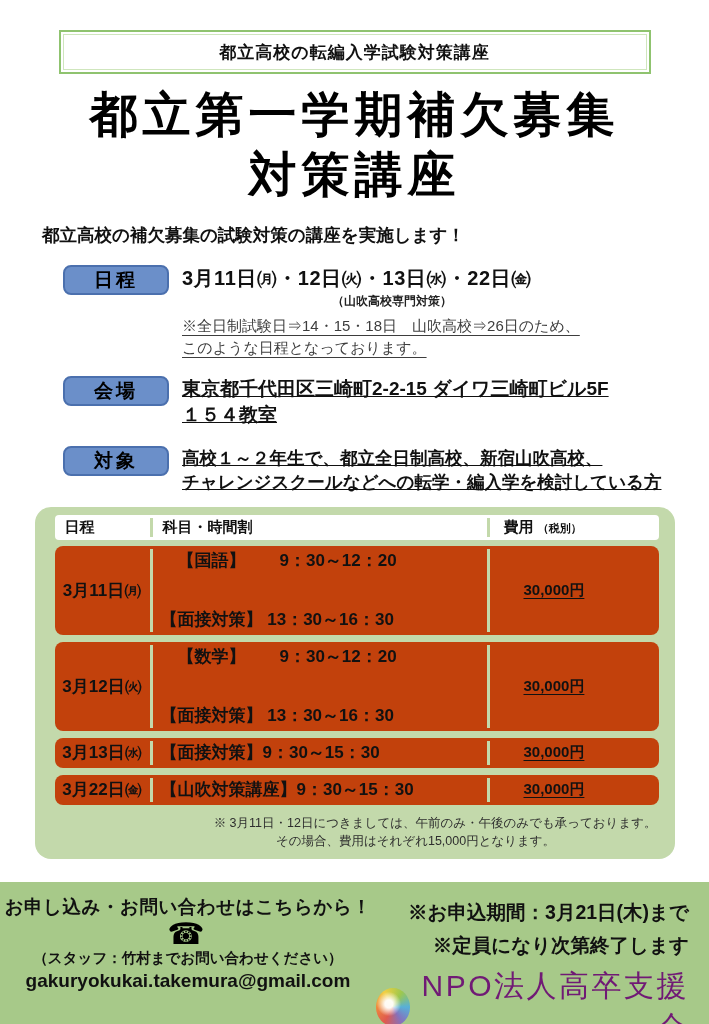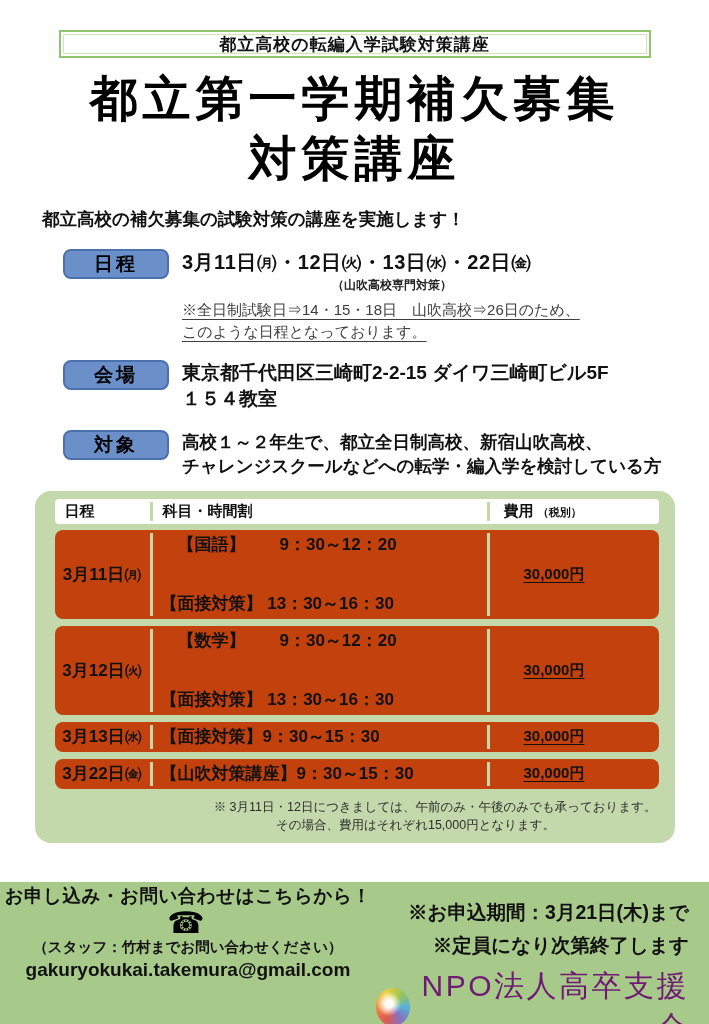--- a/index.html
+++ b/index.html
@@ -3,21 +3,21 @@
 <meta charset="utf-8">
 <style>
   * { margin:0; padding:0; box-sizing:border-box; }
   body { background:#e9e9e9; font-family:"Liberation Sans", sans-serif; }
   .page{
     width:709px; height:1024px; background:#ffffff; position:relative;
     margin:0 auto; overflow:hidden; color:#111;
   }
   
   .banner{
-    width:592px; height:28px; margin:30px auto 0; border:2px solid #8fc36f;
+    width:592px; height:44px; margin:30px auto 0; border:2px solid #8fc36f;
     outline:1px solid #cfe6bd; outline-offset:-5px;
     display:flex; align-items:center; justify-content:center;
   }
   .banner span{ font-size:17px; font-weight:700; letter-spacing:1px; }
   
   .title{
     margin-top:10px; text-align:center; font-family:"DejaVu Serif", serif;
     font-weight:700; font-size:48px; line-height:1.26; letter-spacing:5px; color:#000;
   }
   .title .tline{ display:block; }
@@ -30,21 +30,21 @@
     width:106px; min-width:106px; height:30px; margin-right:13px;
     background:#6b8fc9; border:2.5px solid #4b70ae; border-radius:8px;
     display:flex; align-items:center; justify-content:center;
   }
   .label-badge span{ font-size:19px; font-weight:700; letter-spacing:3px; color:#000; }
   .info-content{ flex:1; }
   .dates-line{ font-size:20px; font-weight:700; letter-spacing:.5px; }
   .dates-sub{ font-size:12px; font-weight:600; margin:1px 0 0 150px; color:#222; }
   .sched-note{ margin-top:5px; font-size:15px; color:#3d3d3d; line-height:1.45; }
   .sched-note div{ text-decoration:underline; text-underline-offset:4px; width:fit-content; }
-  .venue-line, .target-line{ font-size:19px; font-weight:700; line-height:1.35; }
+  .venue-line, .target-line{ font-size:19px; font-weight:700; line-height:1.35;text-decoration:underline; }
   .target-line{ font-size:17.5px; line-height:1.4; }
   
   .table-wrap{
     width:640px; margin:12px auto 0; background:#c3d9ab; border-radius:16px;
     padding:8px 16px 4px 20px;
   }
   .t-header{
     display:flex; background:#fff; border-radius:4px; height:25px; align-items:center;
     margin-bottom:6px;
   }
@@ -71,21 +71,21 @@
   .row-tall .c2{ min-height:46px;gap:36px; }
   .row-short{ min-height:30px; }
   .t-note{ font-size:12.5px; color:#2e2e2e; line-height:1.5; padding:2px 2px 4px 0; }
   .t-note .l1{ text-align:right; }
   .t-note .l2{ text-align:center; padding-left:120px; }
   
   .footer{
     position:absolute; left:0; bottom:0; width:709px; height:142px;
     background:#a7c989; display:flex;
   }
-  .f-left{ width:376px; text-align:center; padding-top:1px; }
+  .f-left{ width:376px; text-align:center; padding-top:12px; }
   .f-heading{ font-size:18.5px; font-weight:700; letter-spacing:.5px; }
   .phone-row{ margin-top:0; display:flex; align-items:center; justify-content:center; }
   .phone-icon{ font-size:30px; line-height:1; color:#000; margin-right:4px; }
   .phone-number{ font-size:36px; font-weight:700; color:#2e7ac6; letter-spacing:5px; }
   .f-staff{ font-size:14.5px; font-weight:700; margin-top:0; }
   .f-email{ font-size:19px; font-weight:700; margin-top:2px; }
   .f-right{ flex:1; padding:14px 20px 0 0; text-align:right; }
   .f-note{ font-size:19.5px; font-weight:700; line-height:1.7; }
   .org-row{ display:flex; align-items:center; justify-content:flex-end; margin-top:4px; gap:8px; }
   .org-logo{

